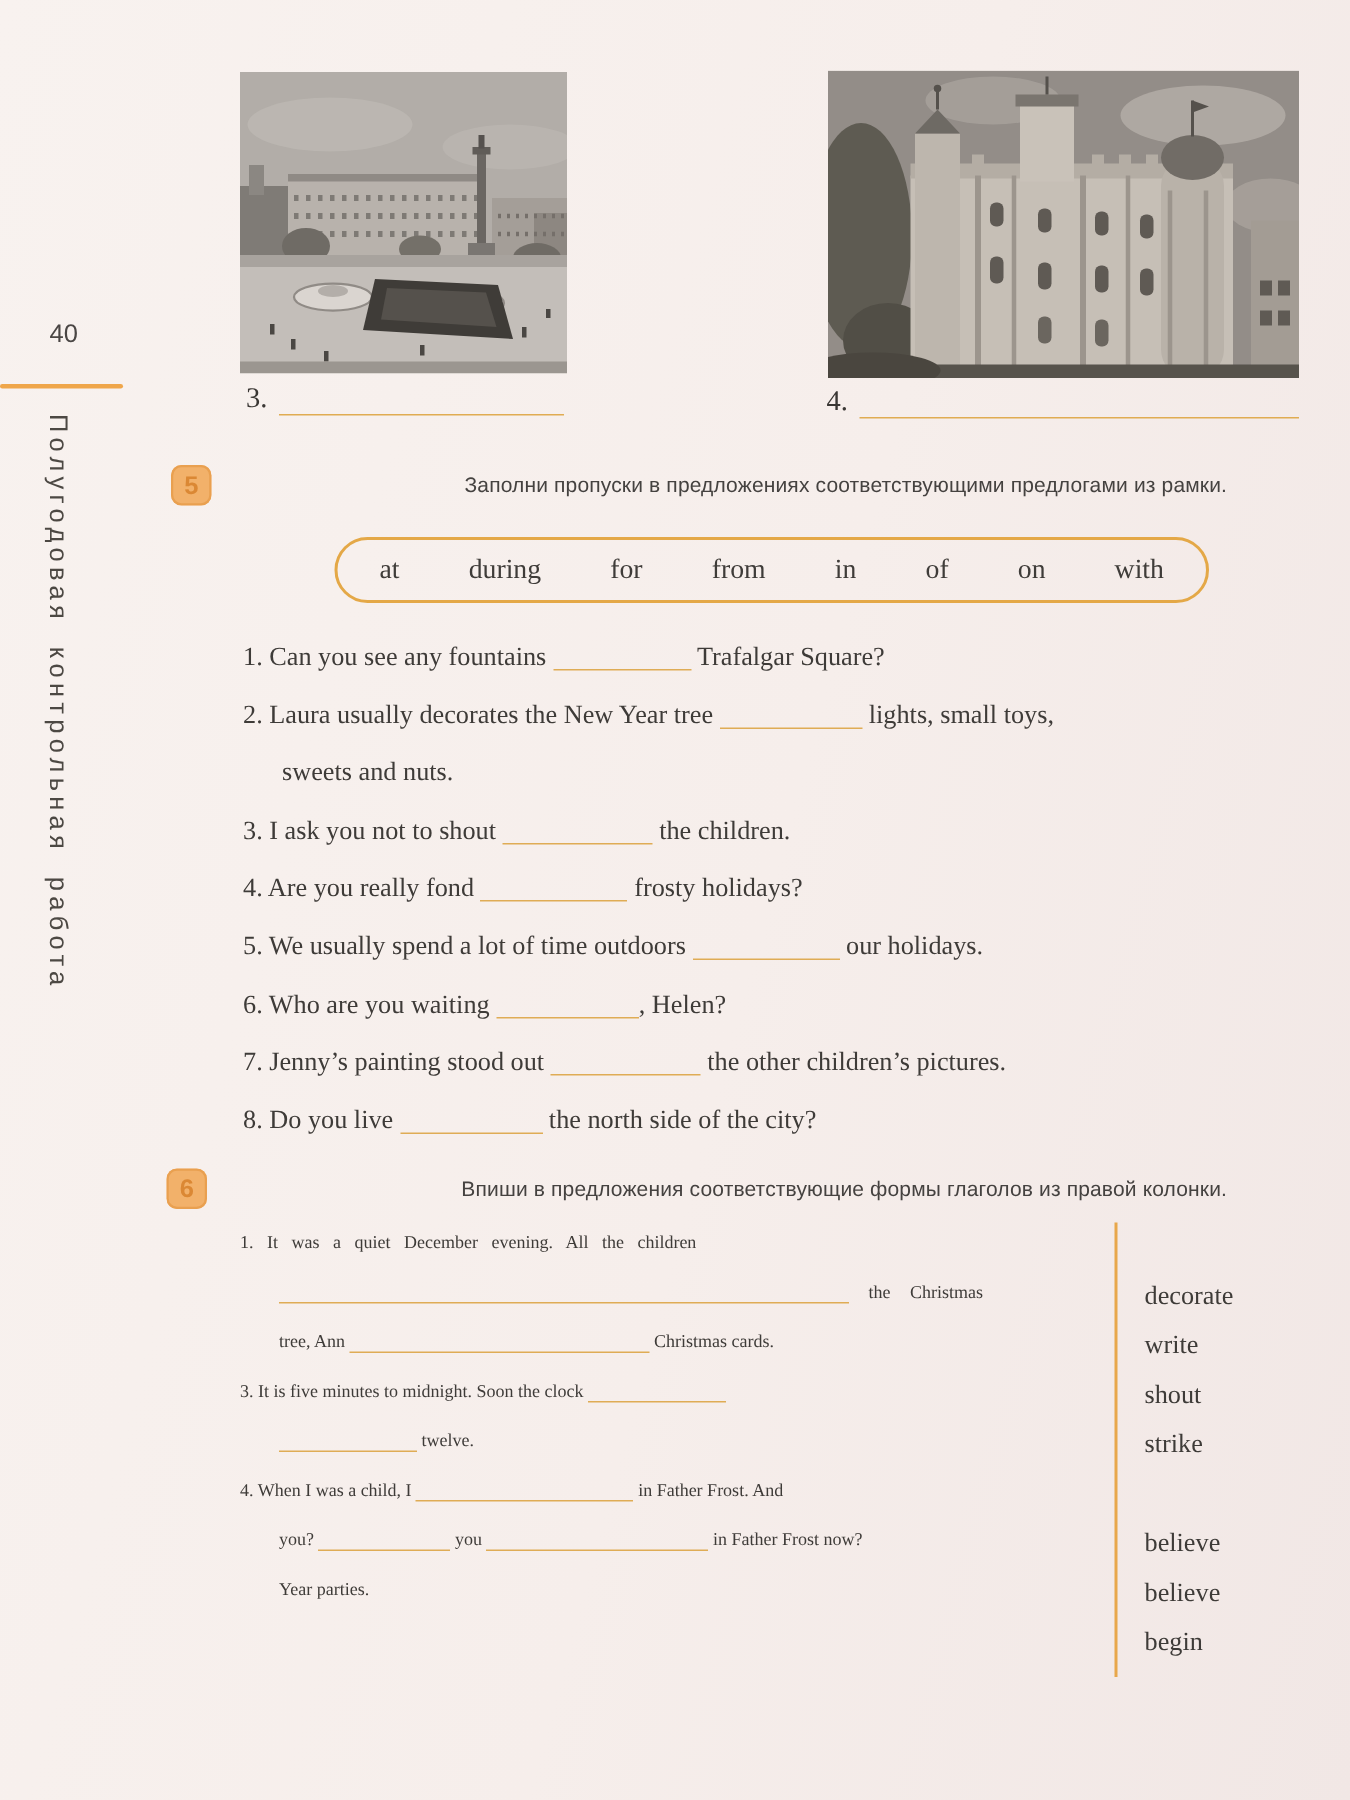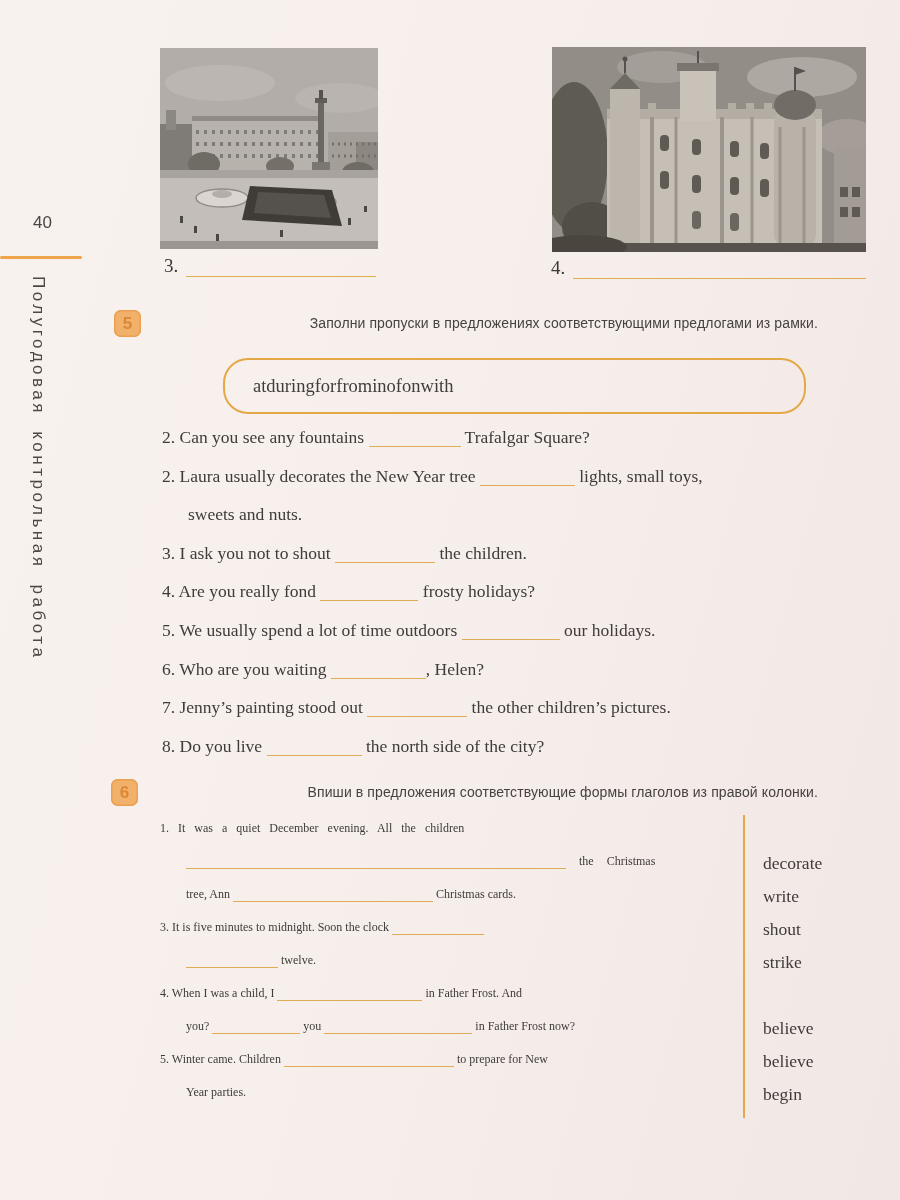--- a/index.html
+++ b/index.html
@@ -53,23 +53,23 @@
   .badge-6{ left:111px; top:779px; }
   .instruction{
     position:absolute; left:158px; width:660px;
     font-family:"Liberation Sans", sans-serif; font-size:14px;
     letter-spacing:.1px; color:#454240;text-align:right;
   }
   .instr-5{ top:315px; }
   .instr-6{ top:784px; }
   
   .word-bank{
-    position:absolute; left:223px; top:358px; width:583px; height:56px;
+    position:absolute; left:223px; top:358px; width:583px; height:44px;
     border:2px solid #E4A847; border-radius:25px;
-    display:flex; align-items:center; 
+    display:flex; align-items:center; justify-content:space-between;
     padding:0 28px; font-size:18.5px; color:#3F3C39;
   }
   
   .sentences{ position:absolute; }
   .ex5-sentences{ left:162px; top:418px; width:705px; line-height:38.6px; font-size:17.5px; }
   .ex6-sentences{ left:160px; top:812px; width:570px; line-height:33px; font-size:12px; }
   .line{ padding-left:26px; }
   .line-num{ text-indent:-26px; }
   .blank{
     display:inline-block; height:1em; vertical-align:-4px;
@@ -216,42 +216,41 @@
       <span>at</span>
       <span>during</span>
       <span>for</span>
       <span>from</span>
       <span>in</span>
       <span>of</span>
       <span>on</span>
       <span>with</span>
     </div>
   <div class="sentences ex5-sentences">
-      <div class="line line-num"><span>2. Can you see any fountains </span><span class="blank" style="width: 92px;"></span><span> Trafalgar Square?</span></div>
+      <div class="line line-num"><span>1. Can you see any fountains </span><span class="blank" style="width: 92px;"></span><span> Trafalgar Square?</span></div>
       <div class="line line-num"><span>2. Laura usually decorates the New Year tree </span><span class="blank" style="width: 95px;"></span><span> lights, small toys,</span></div>
       <div class="line line-cont"><span>sweets and nuts.</span></div>
       <div class="line line-num"><span>3. I ask you not to shout </span><span class="blank" style="width: 100px;"></span><span> the children.</span></div>
       <div class="line line-num"><span>4. Are you really fond </span><span class="blank" style="width: 98px;"></span><span> frosty holidays?</span></div>
       <div class="line line-num"><span>5. We usually spend a lot of time outdoors </span><span class="blank" style="width: 98px;"></span><span> our holidays.</span></div>
       <div class="line line-num"><span>6. Who are you waiting </span><span class="blank" style="width: 95px;"></span><span>, Helen?</span></div>
       <div class="line line-num"><span>7. Jenny’s painting stood out </span><span class="blank" style="width: 100px;"></span><span> the other children’s pictures.</span></div>
       <div class="line line-num"><span>8. Do you live </span><span class="blank" style="width: 95px;"></span><span> the north side of the city?</span></div>
     </div>
 
   <div class="badge badge-6">6</div>
   <div class="instruction instr-6">Впиши в предложения соответствующие формы глаголов из правой колонки.</div>
   <div class="sentences ex6-sentences">
       <div class="line line-num" style="word-spacing: 6px;"><span>1. It was a quiet December evening. All the children</span></div>
       <div class="line line-cont" style="word-spacing: 10px;"><span class="blank" style="width: 380px;"></span><span> the Christmas</span></div>
       <div class="line line-cont"><span>tree, Ann </span><span class="blank" style="width: 200px;"></span><span> Christmas cards.</span></div>
       <div class="line line-num"><span>3. It is five minutes to midnight. Soon the clock </span><span class="blank" style="width: 92px;"></span></div>
       <div class="line line-cont"><span class="blank" style="width: 92px;"></span><span> twelve.</span></div>
       <div class="line line-num"><span>4. When I was a child, I </span><span class="blank" style="width: 145px;"></span><span> in Father Frost. And</span></div>
       <div class="line line-cont"><span>you? </span><span class="blank" style="width: 88px;"></span><span> you </span><span class="blank" style="width: 148px;"></span><span> in Father Frost now?</span></div>
-      <div class="line line-num"><span>5. Winter came. Children </span><span class="blank" style="width: 170px;"></span><span> to prepare for New</span></div>
       <div class="line line-cont"><span>Year parties.</span></div>
     </div>
   <div class="verb-separator"></div>
   <div class="verbs">
       <div class="verb" style="top: 41px;">decorate</div>
       <div class="verb" style="top: 74px;">write</div>
       <div class="verb" style="top: 107px;">shout</div>
       <div class="verb" style="top: 140px;">strike</div>
       <div class="verb" style="top: 206px;">believe</div>
       <div class="verb" style="top: 239px;">believe</div>

